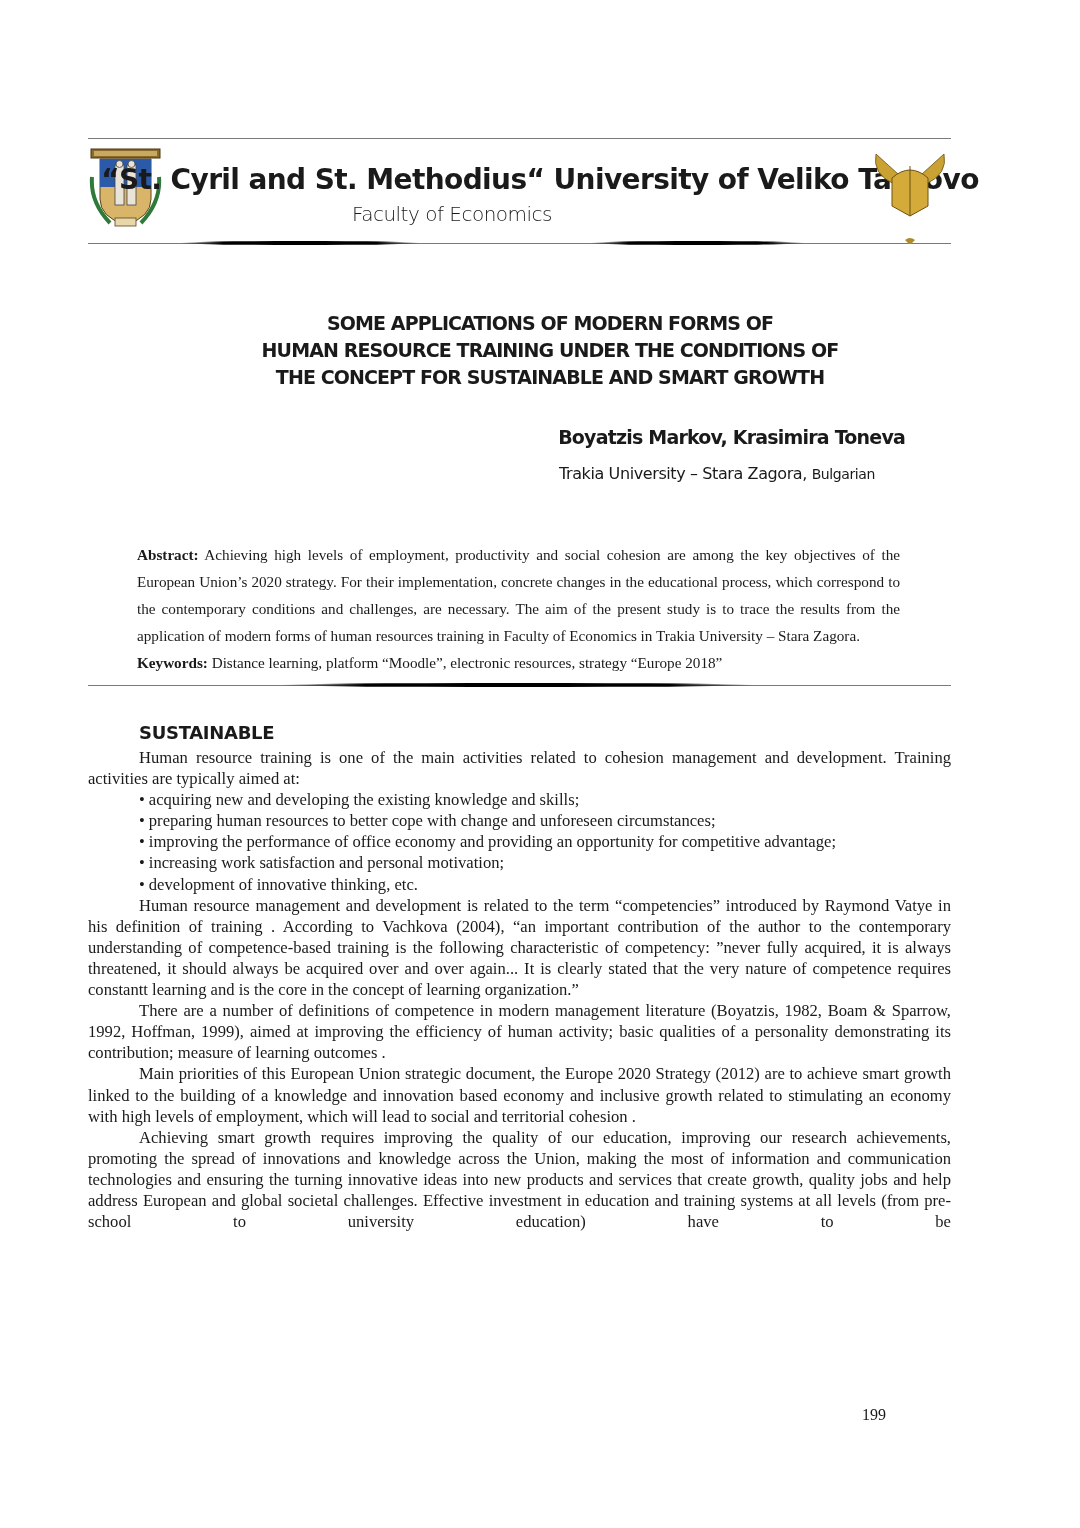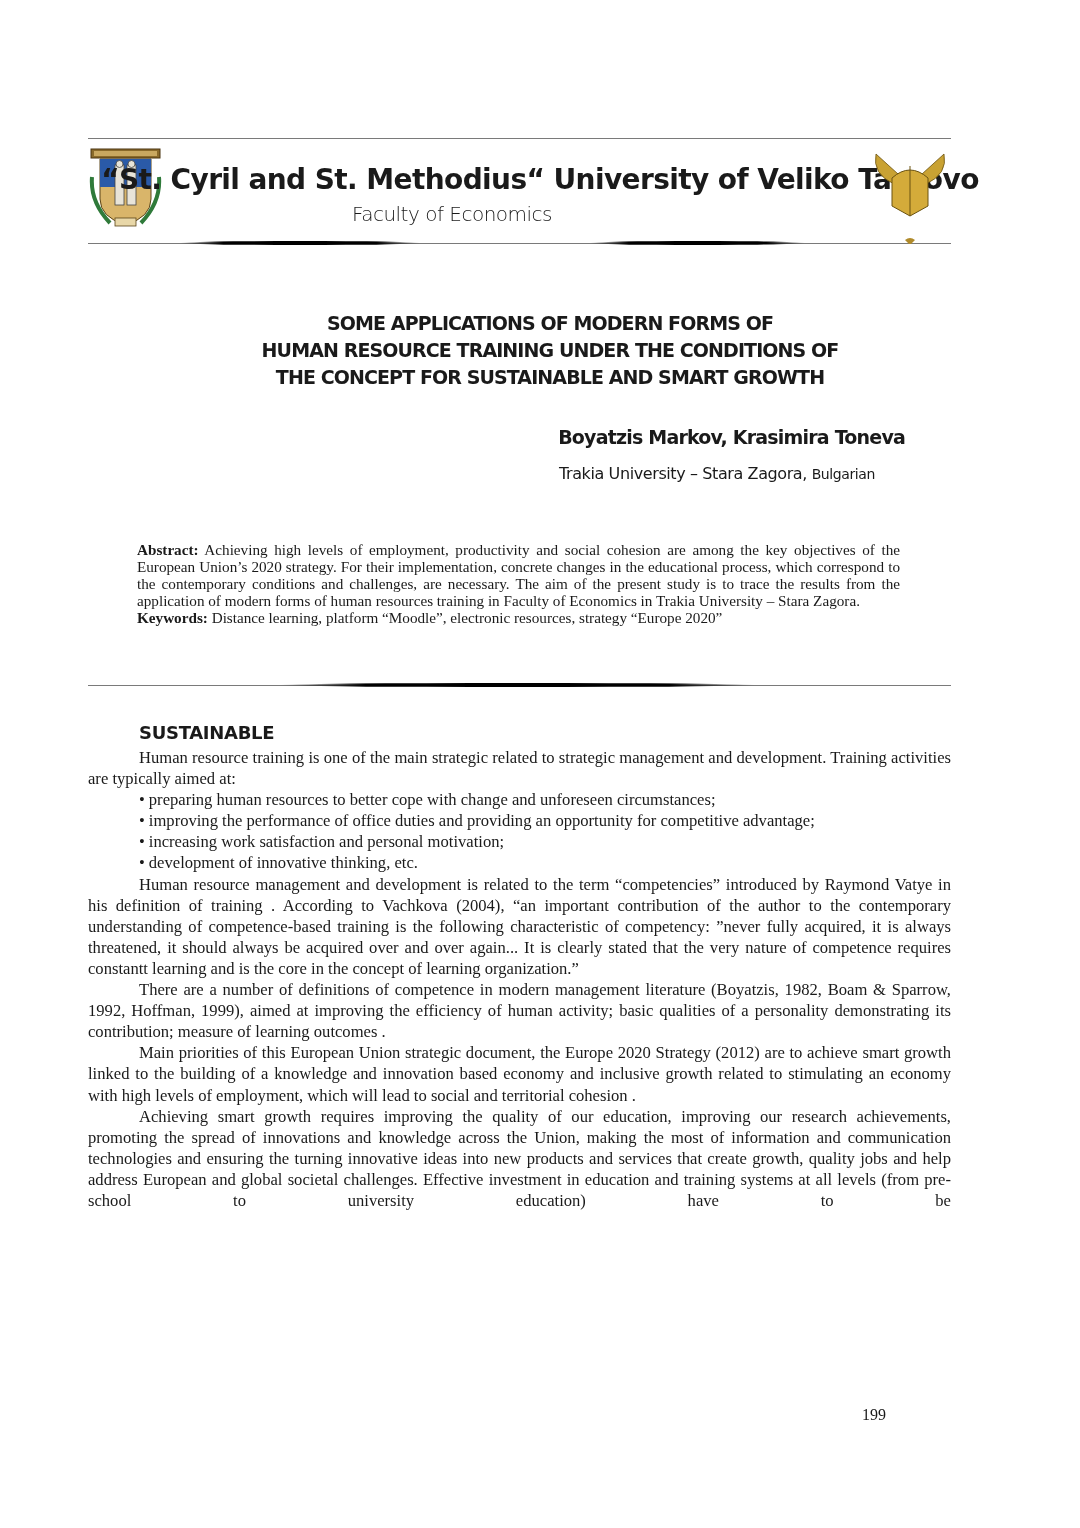--- a/index.html
+++ b/index.html
@@ -8,21 +8,21 @@
     .rule { position: absolute; height: 1px; background: #7a7a7a; }
     .thick { position: absolute; height: 4px; border-radius: 50%; background: linear-gradient(90deg, rgba(0,0,0,0) 0%, #000 18%, #000 82%, rgba(0,0,0,0) 100%); }
     .sans { font-family: "DejaVu Sans", "Liberation Sans", sans-serif; }
     .serif { font-family: "Liberation Serif", "DejaVu Serif", serif; }
     .uni-title { left: 0; width: 1080px; top: 163px; text-align: center; font-size: 28px; font-weight: bold; letter-spacing: -0.6px; }
     .faculty { left: 0; width: 904px; top: 202px; text-align: center; font-size: 20px; letter-spacing: -0.5px; font-weight: 300; }
     .paper-title { left: 0; width: 1100px; top: 310px; text-align: center; font-size: 19px; font-weight: bold; line-height: 27px; letter-spacing: -0.9px; }
     .authors { right: 175px; top: 426px; font-size: 19px; font-weight: bold; letter-spacing: -0.8px; }
     .affil { right: 205px; top: 464px; font-size: 16px; letter-spacing: -0.4px; }
     .affil .small { font-size: 14px; }
-    .abstract { left: 137px; width: 763px; top: 541px; font-size: 15.2px; line-height: 17px; text-align: justify; }
+    .abstract { left: 137px; width: 763px; top: 541px; font-size: 15.2px; line-height: 27px; text-align: justify; }
     .abstract p { margin: 0; }
     .intro-h { left: 139px; top: 722px; font-size: 18px; font-weight: bold; letter-spacing: -0.3px; }
     .body { left: 88px; width: 863px; top: 747px; font-size: 16.6px; line-height: 21.1px; text-align: justify; }
     .body p { margin: 0; text-indent: 51px; }
     .body ul { margin: 0; padding: 0; list-style: none; }
     .body li { padding-left: 51px; }
     .body li .bullet { margin-right: 4px; }
     .pagenum { left: 862px; top: 1406px; font-size: 16px; }
     .logo { position: absolute; }
   </style>
@@ -68,33 +68,34 @@
 </div>
 
 <div class="abs sans authors">Boyatzis Markov, Krasimira Toneva</div>
 <div class="abs sans affil">
   <span>Trakia University – Stara Zagora,</span>
   <span class="small">Bulgarian</span>
 </div>
 
 <div class="abs serif abstract">
   <p><b>Abstract:</b> <span>Achieving high levels of employment, productivity and social cohesion are among the key objectives of the European Union’s 2020 strategy. For their implementation, concrete changes in the educational process, which correspond to the contemporary conditions and challenges, are necessary. The aim of the present study is to trace the results from the application of modern forms of human resources training in Faculty of Economics in Trakia University – Stara Zagora.</span></p>
-  <p style="text-align:left;"><b>Keywords:</b> <span>Distance learning, platform “Moodle”, electronic resources, strategy “Europe 2020”</span></p>
+  <p style="text-align:left;"><b>Keywords:</b> <span>Distance learning, platform “Moodle”, electronic resources, strategy “Europe 2018”</span></p>
 </div>
 
 <div class="rule" style="left:88px; top:685px; width:863px;"></div>
 <div class="thick" style="left:280px; top:683px; width:475px;"></div>
 
 <div class="abs sans intro-h">SUSTAINABLE</div>
 
 <div class="abs serif body">
-  <p>Human resource training is one of the main strategic related to strategic management and development. Training activities are typically aimed at:</p>
+  <p>Human resource training is one of the main activities related to cohesion management and development. Training activities are typically aimed at:</p>
   <ul>
+    <li><span class="bullet">•</span><span>acquiring new and developing the existing knowledge and skills;</span></li>
     <li><span class="bullet">•</span><span>preparing human resources to better cope with change and unforeseen circumstances;</span></li>
-    <li><span class="bullet">•</span><span>improving the performance of office duties and providing an opportunity for competitive advantage;</span></li>
+    <li><span class="bullet">•</span><span>improving the performance of office economy and providing an opportunity for competitive advantage;</span></li>
     <li><span class="bullet">•</span><span>increasing work satisfaction and personal motivation;</span></li>
     <li><span class="bullet">•</span><span>development of innovative thinking, etc.</span></li>
   </ul>
   <p>Human resource management and development is related to the term “competencies” introduced by Raymond Vatye in his definition of training . According to Vachkova (2004), “an important contribution of the author to the contemporary understanding of competence-based training is the following characteristic of competency: ”never fully acquired, it is  always threatened, it should always be acquired over and over again... It is clearly stated that the very nature of competence requires constantt learning and is the core in the concept of learning organization.”</p>
   <p>There are a number of definitions of competence in modern management literature (Boyatzis, 1982, Boam &amp; Sparrow, 1992, Hoffman, 1999), aimed at improving the efficiency of human activity; basic qualities of a personality demonstrating its contribution; measure of learning outcomes .</p>
   <p>Main priorities of this European Union strategic document, the Europe 2020 Strategy (2012) are to achieve smart growth linked to the building of a knowledge and innovation based economy and inclusive growth related to stimulating an economy with high levels of employment, which will lead to social and territorial cohesion .</p>
   <p style="text-align-last:justify;">Achieving smart growth requires improving the quality of our education, improving our research achievements, promoting the spread of innovations and knowledge across the Union, making the most of information and communication technologies and ensuring the turning innovative ideas into new products and services that create growth, quality jobs and help address European and global societal challenges. Effective investment in education and training systems at all levels (from pre-school to university education) have to be</p>
 </div>
 
 <div class="abs serif pagenum">199</div>

